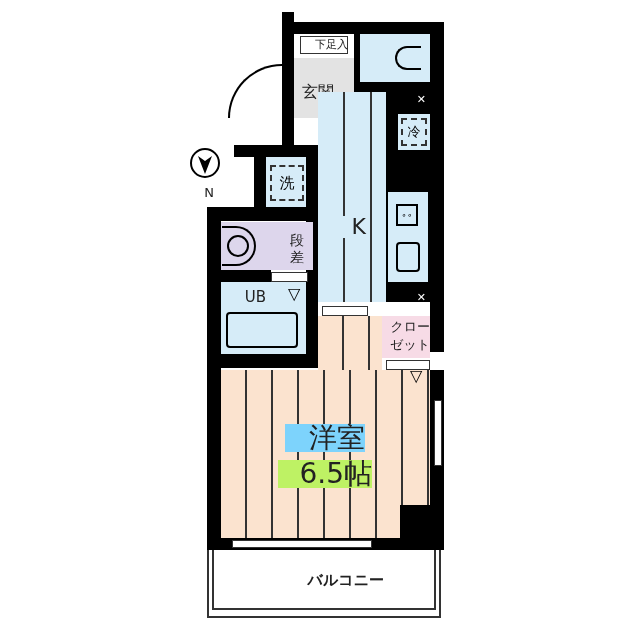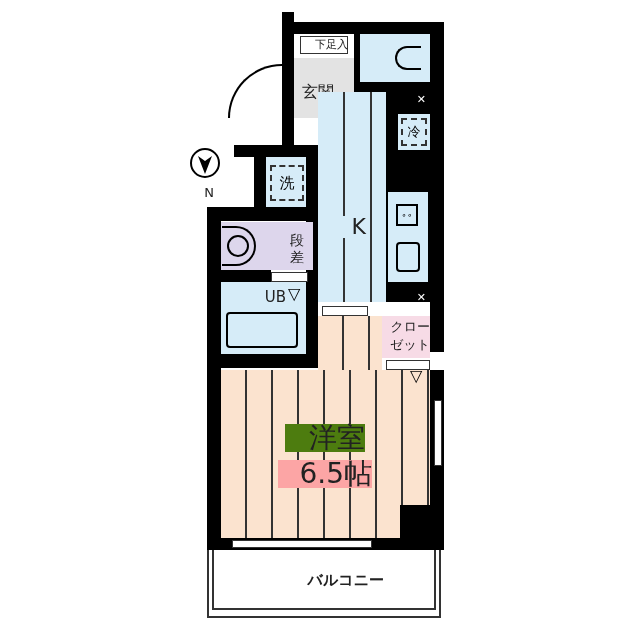--- a/index.html
+++ b/index.html
@@ -72,38 +72,38 @@
 <div class="abs lav" style="left:221px;top:222px;width:92px;height:48px;"></div>
 <div class="abs" style="left:222px;top:226px;width:34px;height:40px;border:2px solid #000;border-radius:0 20px 20px 0;border-left:none;box-sizing:border-box;display:flex;align-items:center;justify-content:center;">
     <div style="width:18px;height:18px;border:2px solid #000;border-radius:50%;"></div>
   </div>
 <div class="lbl" style="left:288px;top:232px;width:16px;font-size:14px;line-height:17px;">段差</div>
 
 <div class="wall" style="left:221px;top:270px;width:50px;height:12px;"></div>
 <div class="abs" style="left:271px;top:272px;width:35px;height:8px;background:#fff;border:1px solid #333;"></div>
 
 <div class="abs blue" style="left:221px;top:282px;width:85px;height:72px;"></div>
-<div class="lbl" style="left:232px;top:290px;width:34px;font-size:15px;margin-left:20px;">UB</div>
+<div class="lbl" style="left:232px;top:290px;width:34px;font-size:15px;">UB</div>
 <div class="abs" style="left:288px;top:284px;font-size:16px;">▽</div>
 <div class="abs" style="left:226px;top:312px;width:72px;height:36px;border:2px solid #000;border-radius:4px;box-sizing:border-box;"></div>
 <div class="wall" style="left:306px;top:282px;width:12px;height:78px;"></div>
 <div class="wall" style="left:207px;top:354px;width:111px;height:14px;"></div>
 
 <div class="abs" style="left:322px;top:306px;width:44px;height:8px;background:#fff;border:1px solid #333;"></div>
 <div class="abs" style="left:322px;top:316px;width:44px;height:44px;border:2px solid #000;border-left:none;border-top:none;border-bottom-right-radius:44px;box-sizing:border-box;"></div>
 
 <div class="abs pink" style="left:382px;top:316px;width:48px;height:42px;"></div>
 <div class="lbl" style="left:382px;top:320px;width:48px;font-size:13px;">クロー</div>
 <div class="lbl" style="left:382px;top:338px;width:48px;font-size:13px;">ゼット</div>
 <div class="abs" style="left:386px;top:360px;width:42px;height:8px;background:#fff;border:1px solid #333;"></div>
 
 <div class="abs peach stripes-peach" style="left:221px;top:370px;width:209px;height:168px;"></div>
 <div class="abs peach stripes-peach" style="left:318px;top:316px;width:64px;height:54px;"></div>
-<div class="lbl" style="left:285px;top:424px;width:80px;font-size:28px;background:#4d7c0f;">洋室</div>
-<div class="lbl" style="left:278px;top:460px;width:94px;font-size:28px;background:#fca5a5;">6.5帖</div>
+<div class="lbl" style="left:285px;top:424px;width:80px;font-size:28px;background:#7dd3fc;">洋室</div>
+<div class="lbl" style="left:278px;top:460px;width:94px;font-size:28px;background:#bef264;">6.5帖</div>
 <div class="abs" style="left:410px;top:366px;font-size:16px;">▽</div>
 <div class="abs" style="left:434px;top:400px;width:6px;height:64px;background:#fff;border:1px solid #333;"></div>
 <div class="wall" style="left:400px;top:505px;width:44px;height:45px;"></div>
 <div class="wall" style="left:207px;top:538px;width:237px;height:12px;"></div>
 <div class="abs" style="left:232px;top:540px;width:138px;height:6px;background:#fff;border:1px solid #333;"></div>
 
 <div class="abs" style="left:212px;top:550px;width:224px;height:60px;border:2px solid #333;border-top:none;box-sizing:border-box;"></div>
 <div class="abs" style="left:207px;top:550px;width:234px;height:68px;border:2px solid #333;border-top:none;box-sizing:border-box;"></div>
 <div class="lbl" style="left:264px;top:573px;width:120px;font-size:15px;font-weight:bold;">バルコニー</div>
 

